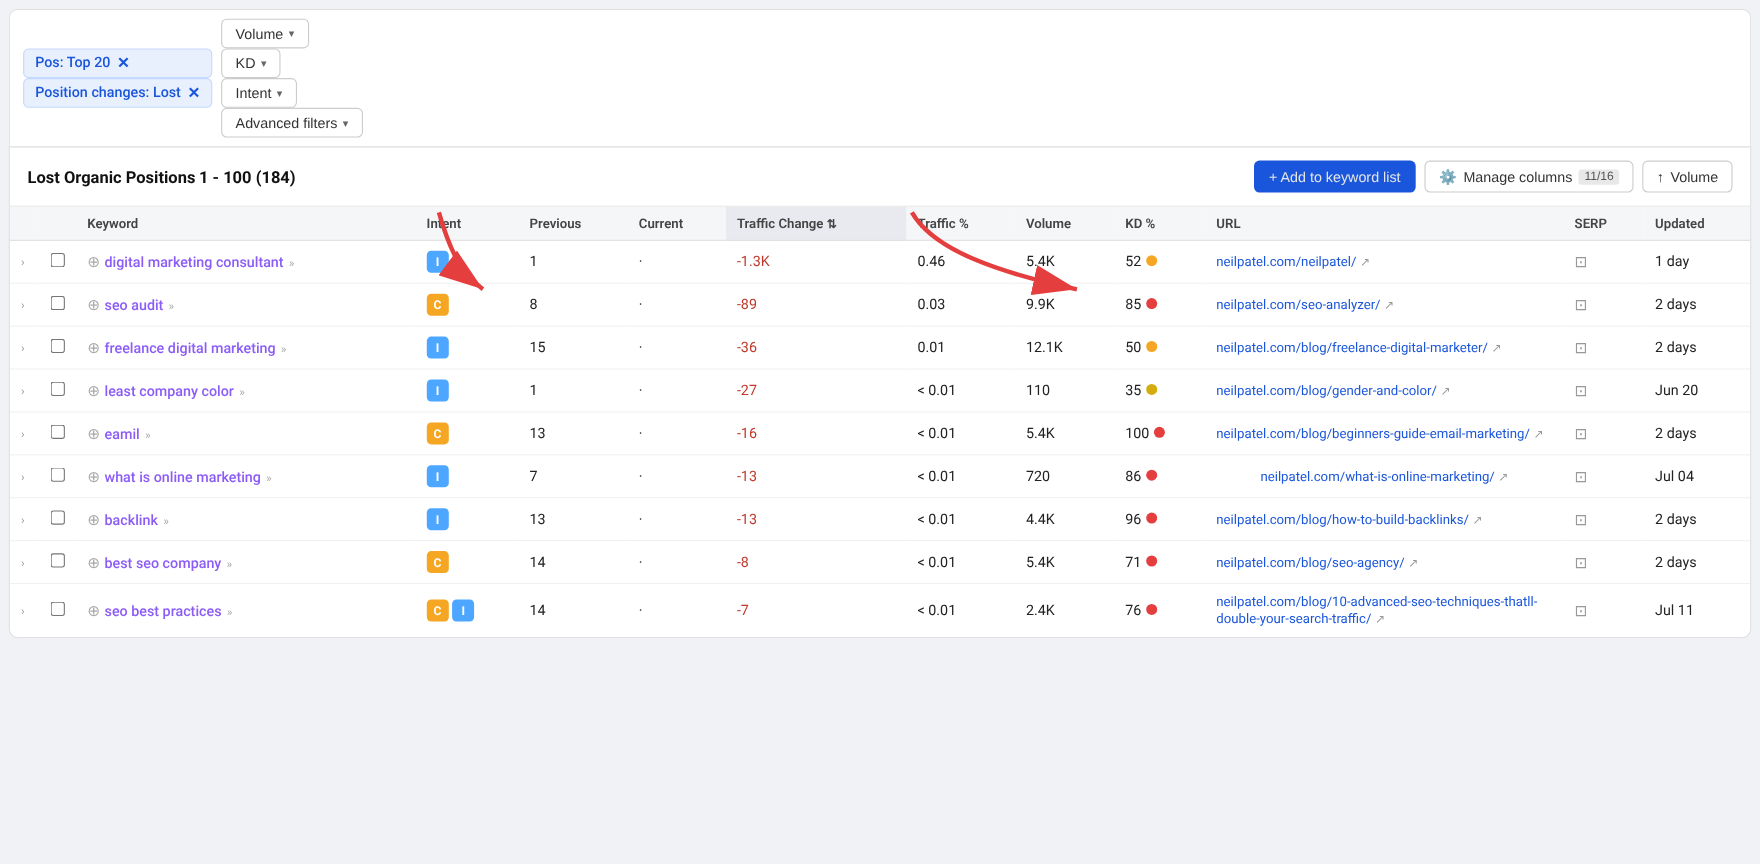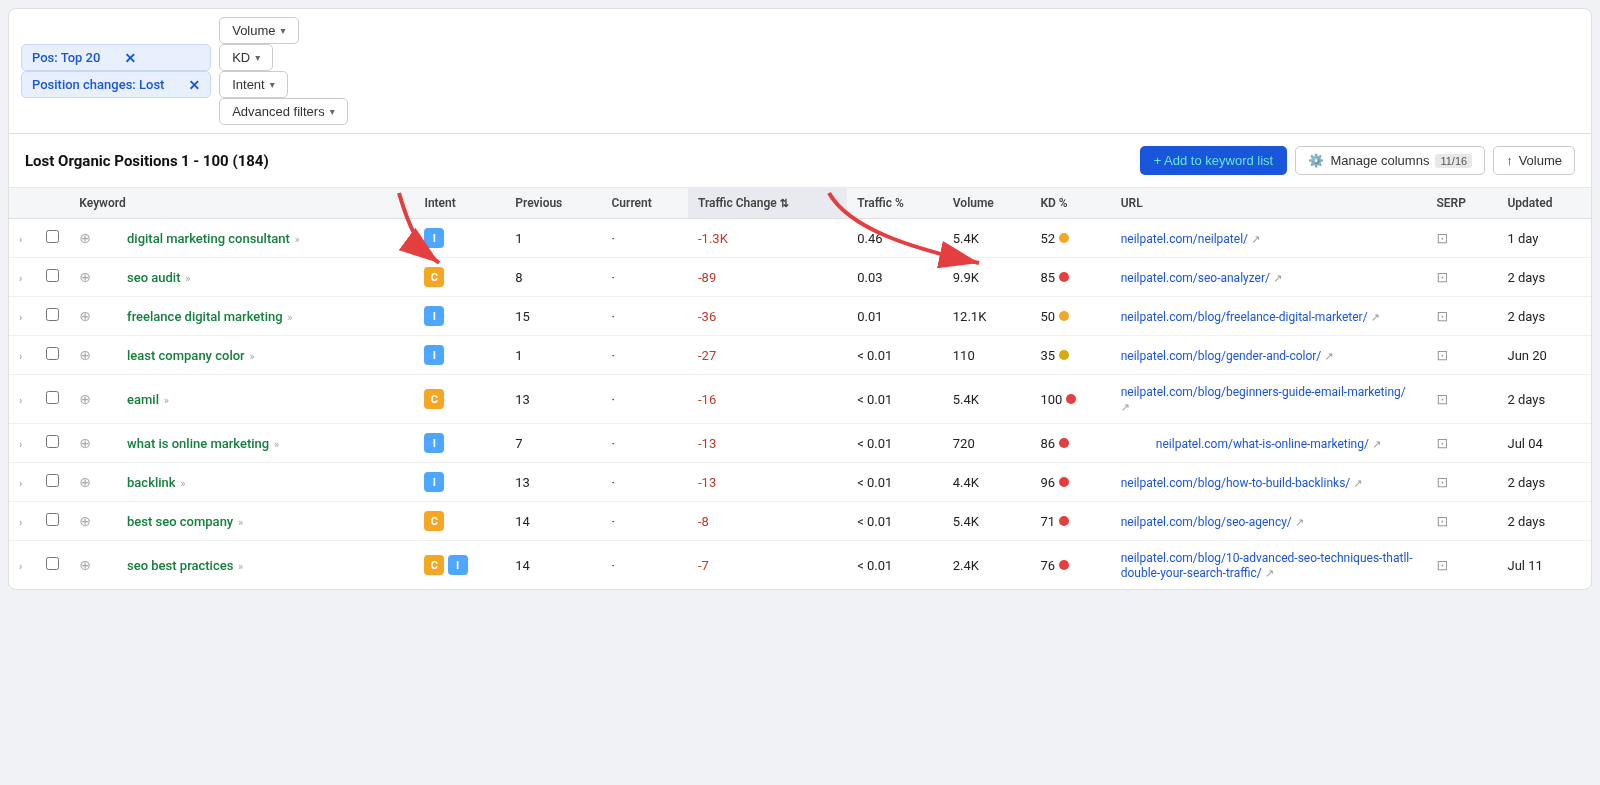--- a/index.html
+++ b/index.html
@@ -42,21 +42,21 @@
       background: transparent;
     }
     .search-icon-svg {
       color: #999;
       font-size: 14px;
     }
 
     .filter-chip {
       display: flex;
       align-items: center;
-      gap: 24px;
+      gap: 6px;
       background: #e8f0fe;
       border: 1px solid #c5d8fd;
       border-radius: 5px;
       padding: 5px 10px;
       font-size: 13px;
       color: #1a56db;
       font-weight: 500;
     }
     .filter-chip .close-btn {
       cursor: pointer;
@@ -102,21 +102,21 @@
     }
 
     .header-actions {
       display: flex;
       align-items: center;
       gap: 8px;
     }
 
     .btn-add {
       background: #1a56db;
-      color: #5eead4;
+      color: #e5e5e5;
       border: none;
       border-radius: 5px;
       padding: 7px 14px;
       font-size: 13px;
       cursor: pointer;
       font-weight: 500;
     }
 
     .btn-manage {
       display: flex;
@@ -178,24 +178,23 @@
     td {
       padding: 9px 10px;
       border-bottom: 1px solid #f0f0f0;
       color: #222;
       vertical-align: middle;
     }
 
     tr:last-child td { border-bottom: none; }
 
     .keyword-link {
-      color: #15803d;
+      color: #8b5cf6;
       text-decoration: none;
       font-weight: 500;
-      margin-left: 32px;
     }
 
     .arrow-icon { color: #aaa; font-size: 11px; margin-left: 2px; }
 
     .intent-badge {
       display: inline-flex;
       align-items: center;
       justify-content: center;
       width: 20px;
       height: 20px;

